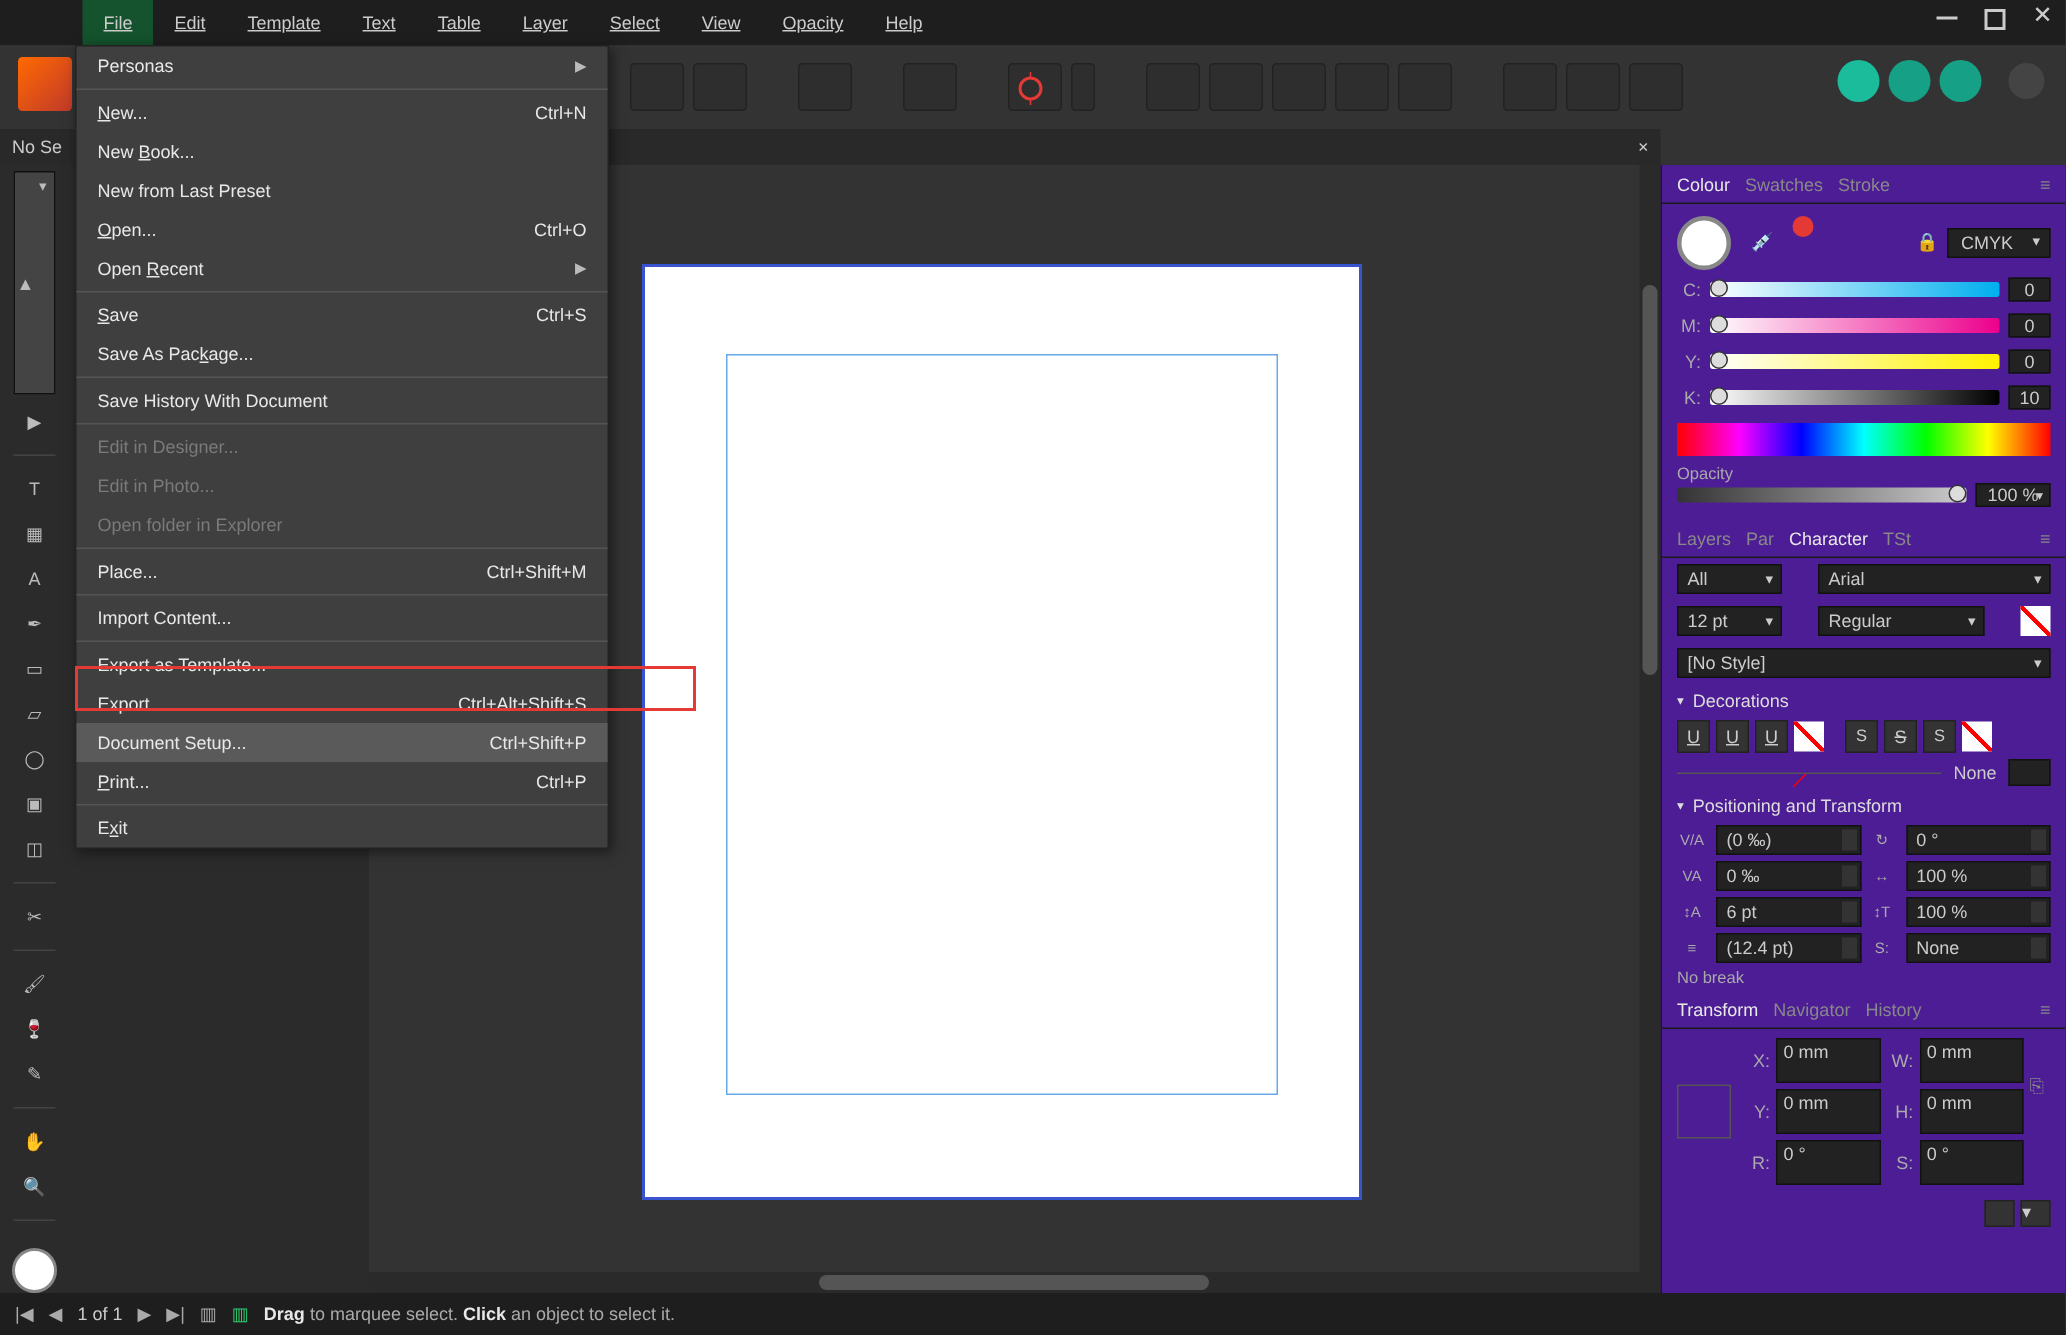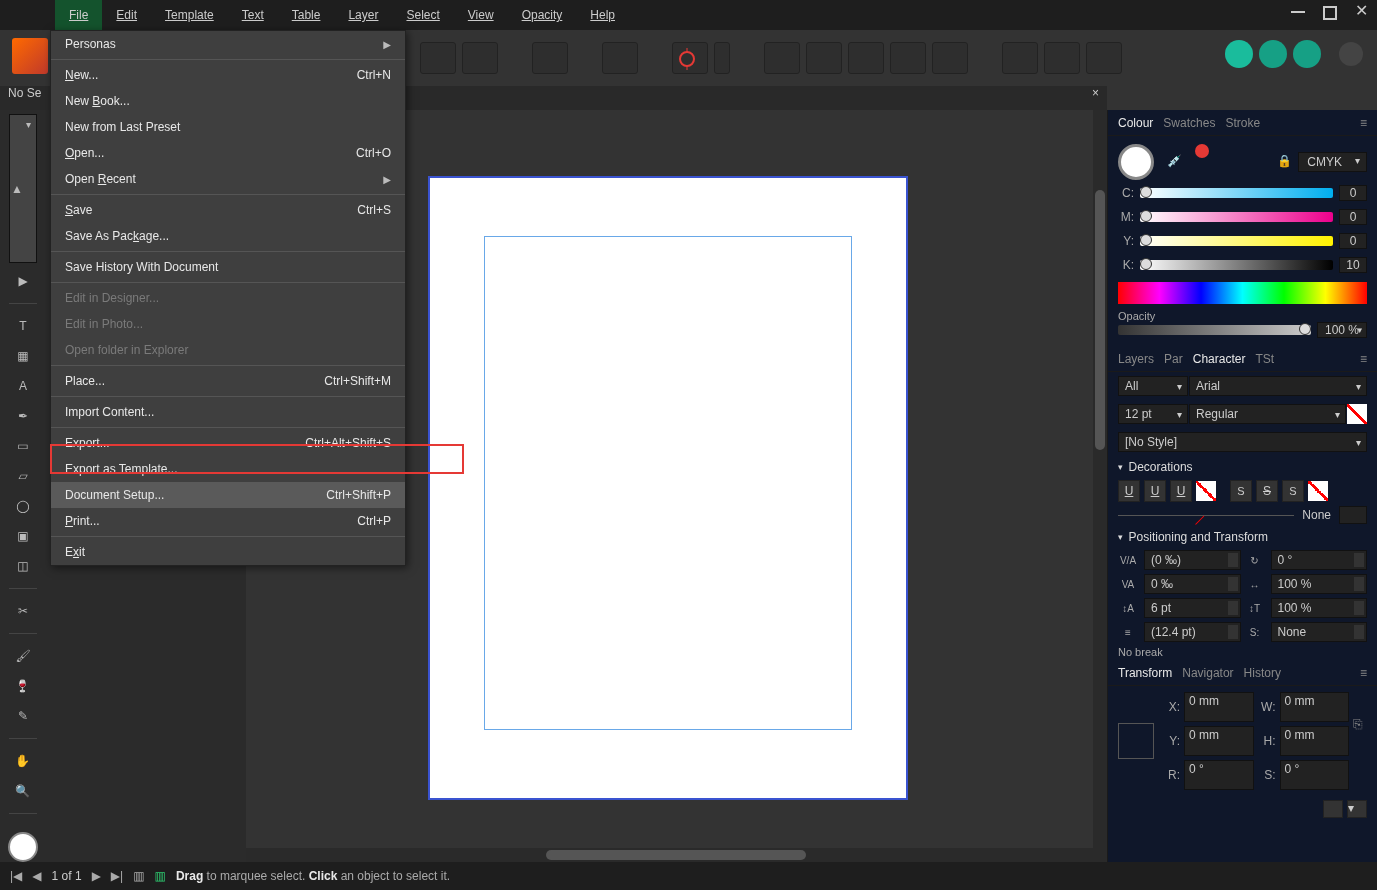--- a/index.html
+++ b/index.html
@@ -15,21 +15,21 @@
 .appicon{position:absolute;left:12px;top:38px;width:36px;height:36px;background:linear-gradient(135deg,#ff6a00,#c0392b);border-radius:3px}
 
 .toolbar{position:absolute;left:55px;top:38px;right:0;height:40px;display:flex;align-items:center;gap:6px;padding-left:365px}
 .tbtn{width:36px;height:32px;background:#2e2e2e;border:1px solid #222;border-radius:3px}
 .tbtn.gap{margin-left:28px}
 .persona-btns{position:absolute;right:56px;top:40px;display:flex;gap:6px}
 .persona-btns .pb{width:28px;height:28px;border-radius:50%;background:#1abc9c}
 .persona-btns .pb2{background:#16a085}
 .avatar{position:absolute;right:14px;top:42px;width:24px;height:24px;border-radius:50%;background:#444}
 
-.doctab{position:absolute;left:0;top:86px;right:270px;height:24px;background:#292929;display:flex;padding-left:8px}
+.doctab{position:absolute;left:0;top:86px;right:270px;height:24px;background:#292929;display:flex;align-items:center;padding-left:8px}
 .doctab .close{position:absolute;right:8px}
 
 .toolstrip{position:absolute;left:0;top:110px;width:46px;bottom:28px;background:#2b2b2b;display:flex;flex-direction:column;align-items:center;padding-top:4px;gap:6px}
 .toolstrip .ti{width:28px;height:24px;display:flex;align-items:center;justify-content:center;color:#bbb}
 .toolstrip .ti.sel{background:#444}
 .toolstrip .sep{width:28px;height:1px;background:#444;margin:4px 0}
 .toolstrip .swatch{width:30px;height:30px;border:2px solid #888;border-radius:50%;background:#fff;margin-top:8px}
 
 .leftpanel{position:absolute;left:46px;top:110px;width:200px;bottom:28px;background:#2b2b2b}
 
@@ -43,21 +43,21 @@
 
 .menu{position:absolute;left:50px;top:30px;width:356px;background:#3f3f3f;border:1px solid #222;box-shadow:2px 2px 8px rgba(0,0,0,.5);z-index:50}
 .menu .row{height:26px;display:flex;align-items:center;padding:0 14px;justify-content:space-between;color:#e8e8e8}
 .menu .row.disabled{color:#7a7a7a}
 .menu .row.hover{background:#5a5a5a}
 .menu .row .arrow{font-size:10px;color:#bbb}
 .menu hr{border:none;border-top:1px solid #555;margin:2px 0}
 .highlight-box{position:absolute;left:50px;top:444px;width:414px;height:30px;border:2px solid #e53935;z-index:60;pointer-events:none}
 .mn-u{text-decoration:underline}
 
-.rightcol{position:absolute;right:0;top:110px;width:270px;bottom:28px;background:#0f172a;border-left:1px solid #1a1a1a;overflow:hidden}
+.rightcol{position:absolute;right:0;top:110px;width:270px;bottom:28px;background:#4c1d95;border-left:1px solid #1a1a1a;overflow:hidden}
 .ptabs{height:26px;display:flex;align-items:center;gap:10px;padding:0 10px;border-bottom:1px solid #1a1a1a}
 .ptabs span{color:#888}
 .ptabs span.act{color:#e8e8e8}
 .ptabs .hb{margin-left:auto;color:#888}
 .colorpanel{padding:8px 10px}
 .color-circ{display:inline-block;width:36px;height:36px;border:3px solid #888;border-radius:50%;background:#fff;vertical-align:middle}
 .eyedrop{display:inline-block;width:20px;height:20px;margin-left:10px}
 .reddot{display:inline-block;width:14px;height:14px;border-radius:50%;background:#e53935;margin-left:4px;vertical-align:top}
 .cmyk-sel{float:right;margin-top:8px;background:#222;border:1px solid #111;padding:2px 24px 2px 8px;position:relative}
 .cmyk-sel::after{content:"▾";position:absolute;right:6px;top:2px;font-size:10px}
@@ -73,21 +73,21 @@
 .tr-k{background:linear-gradient(90deg,#fff,#000)}
 .tr-k .knob{left:10%}
 .spectrum{height:22px;margin-top:6px;background:linear-gradient(90deg,red,magenta,blue,cyan,lime,yellow,red)}
 .op-lab{margin-top:6px;color:#aaa;font-size:11px}
 .op-row{display:flex;align-items:center;gap:6px}
 .op-row .tr-o{flex:1;height:10px;background:linear-gradient(90deg,#333,#ccc);position:relative;border-radius:2px}
 .op-row .tr-o .knob{position:absolute;right:0;top:-2px;width:12px;height:12px;border-radius:50%;background:#ddd;border:1px solid #333}
 .op-row .val{width:50px;background:#222;border:1px solid #111;text-align:center;height:16px;line-height:14px;position:relative}
 .op-row .val::after{content:"▾";position:absolute;right:4px;font-size:9px}
 
-.char-row{display:flex;gap:1px;padding:4px 10px}
+.char-row{display:flex;gap:24px;padding:4px 10px}
 .sel{background:#222;border:1px solid #111;height:20px;line-height:18px;padding:0 18px 0 6px;position:relative;flex:1}
 .sel::after{content:"▾";position:absolute;right:5px;top:1px;font-size:10px}
 .sel.sm{flex:0 0 70px}
 .swatchbox{width:20px;height:20px;background:#fff;position:relative}
 .swatchbox.slash::after{content:"";position:absolute;left:0;top:0;right:0;bottom:0;background:linear-gradient(45deg,transparent 45%,red 45%,red 55%,transparent 55%)}
 .section-hdr{display:flex;align-items:center;padding:4px 10px;gap:6px;color:#ddd}
 .section-hdr::before{content:"▾";font-size:9px}
 .deco-row{display:flex;gap:4px;padding:2px 10px;align-items:center}
 .deco-btn{width:22px;height:22px;background:#333;border:1px solid #222;display:flex;align-items:center;justify-content:center;font-size:11px}
 .none-row{display:flex;align-items:center;padding:2px 10px;gap:8px}
@@ -258,25 +258,25 @@
     <div class="row">
       <span>Place...</span>
       <span>Ctrl+Shift+M</span>
     </div>
     <hr>
     <div class="row">
       <span>Import Content...</span>
     </div>
     <hr>
     <div class="row">
+      <span>Export as Template...</span>
+    </div>
+    <div class="row">
       <span>Export...</span>
       <span>Ctrl+Alt+Shift+S</span>
-    </div>
-    <div class="row">
-      <span>Export as Template...</span>
     </div>
     <div class="row hover">
       <span>Document Setup...</span>
       <span>Ctrl+Shift+P</span>
     </div>
     <div class="row">
       <span><span class="mn-u">P</span>rint...</span>
       <span>Ctrl+P</span>
     </div>
     <hr>

